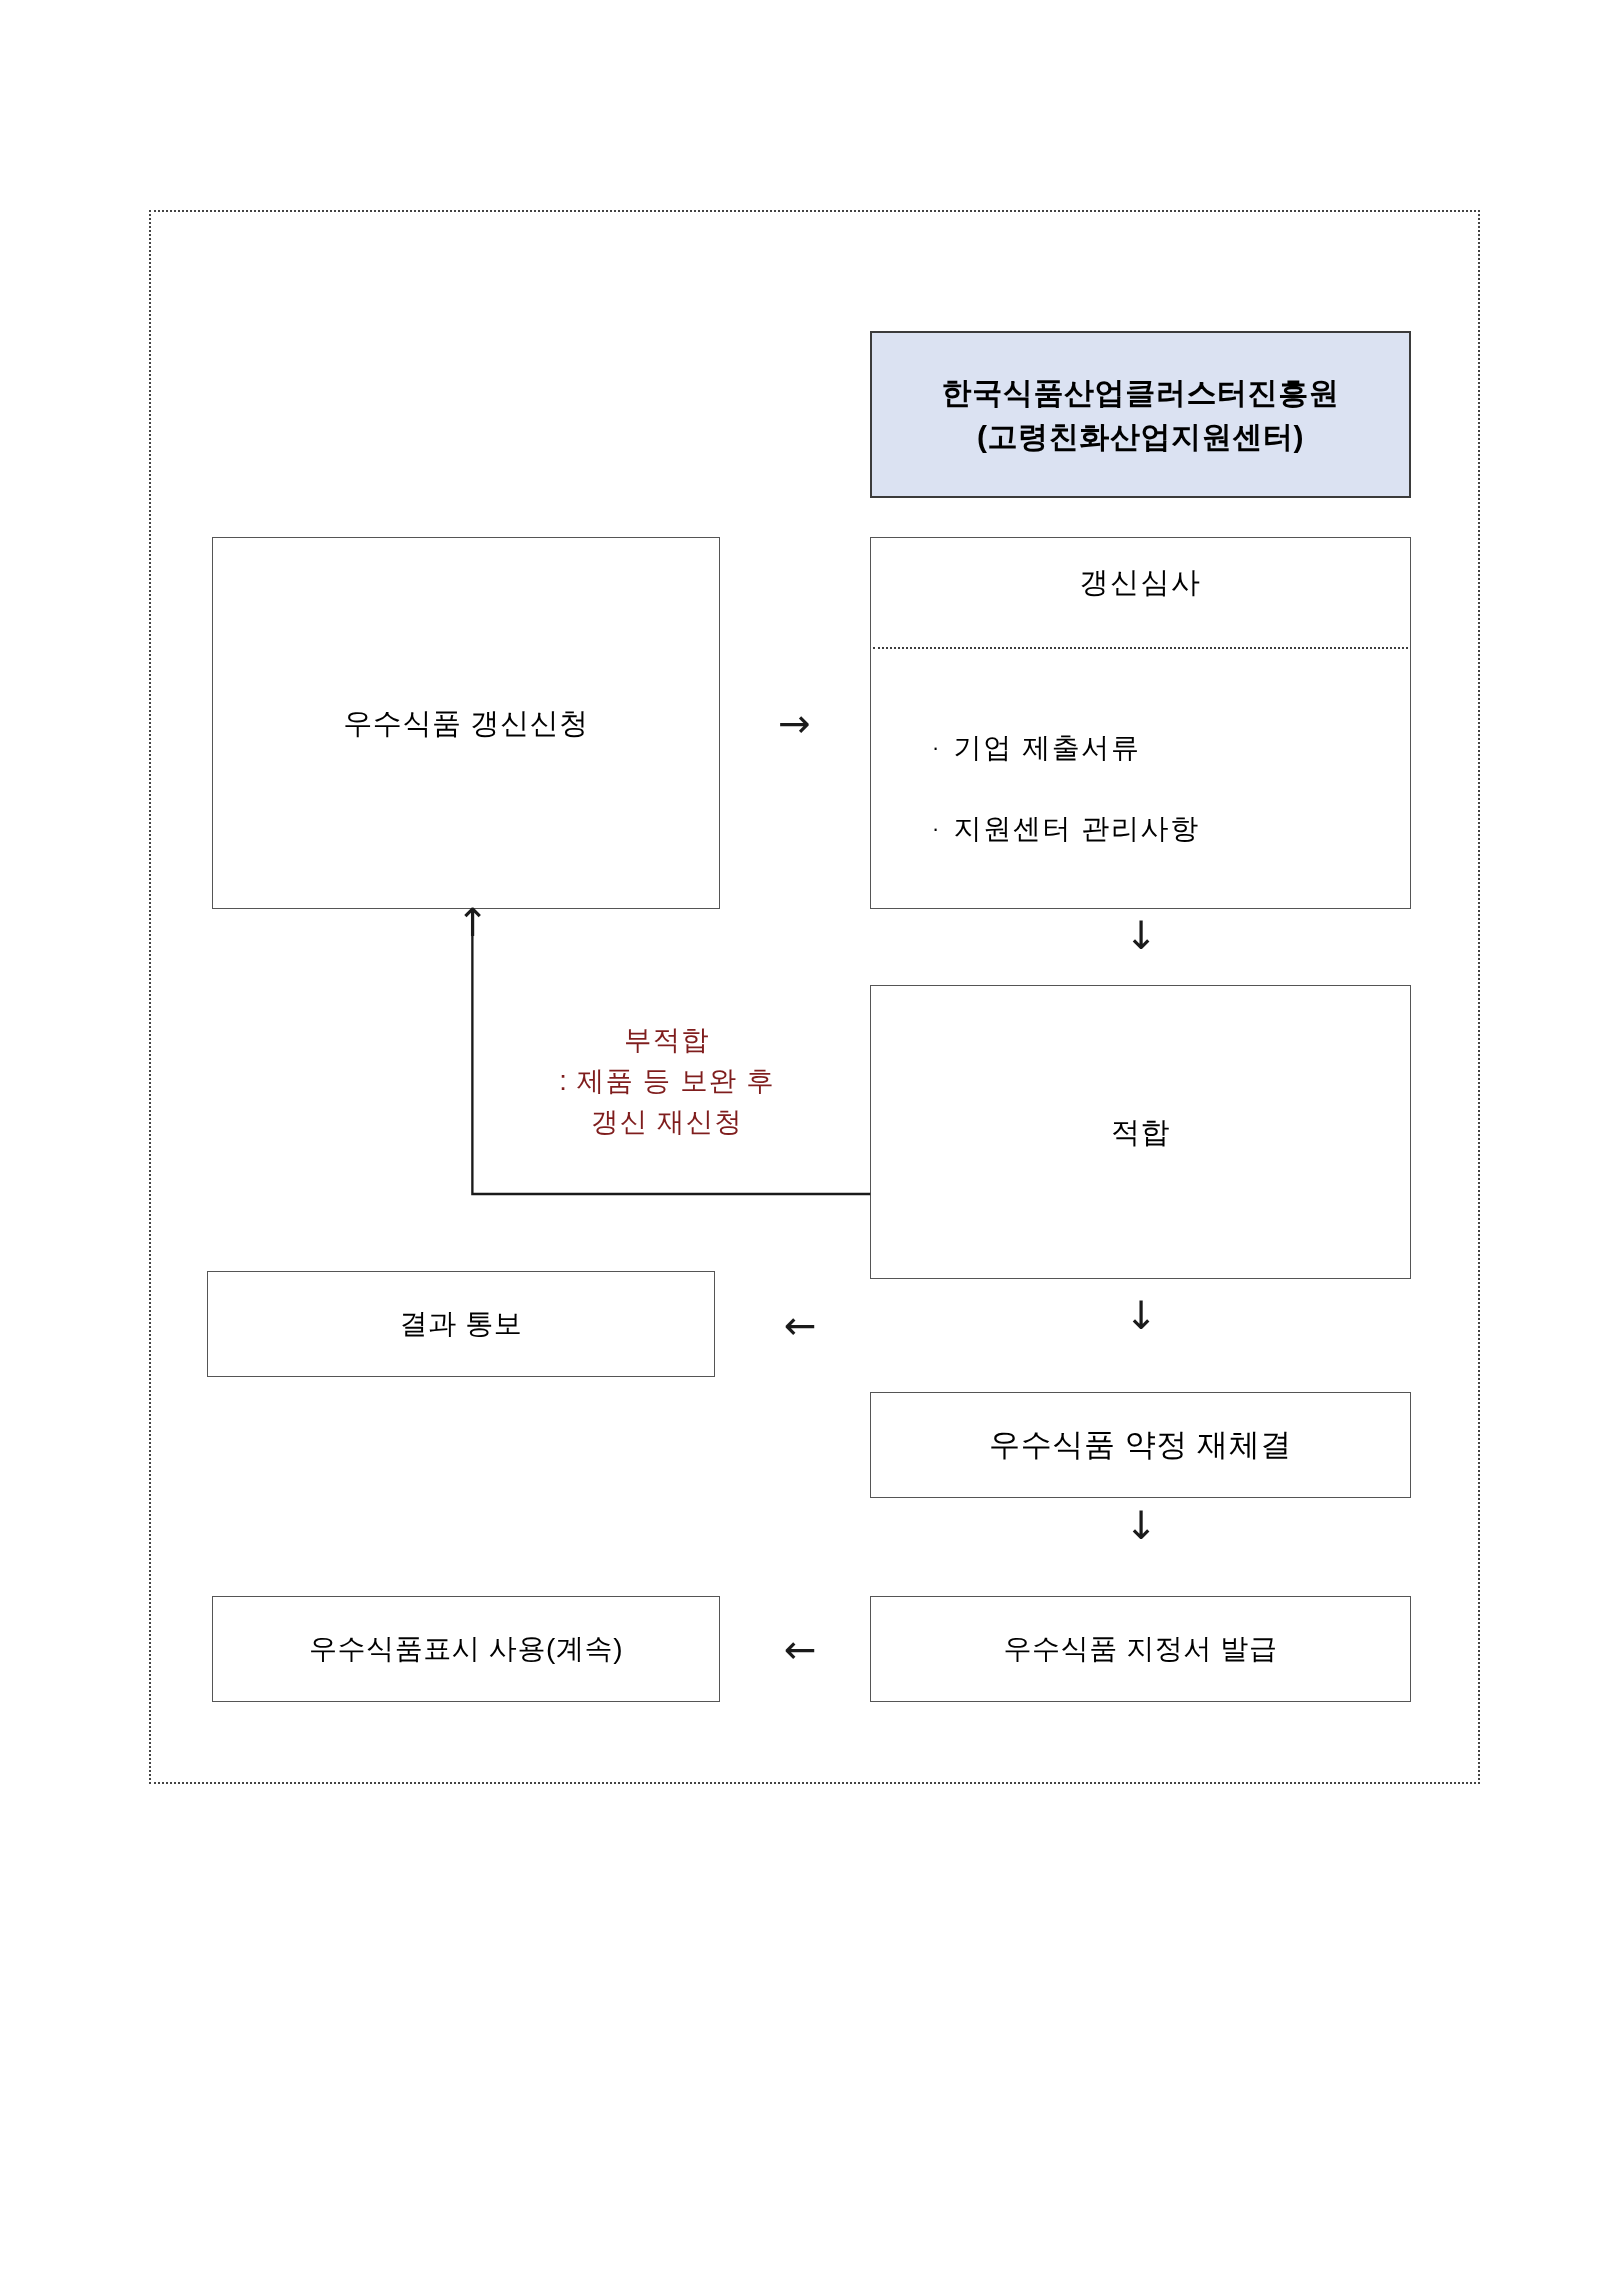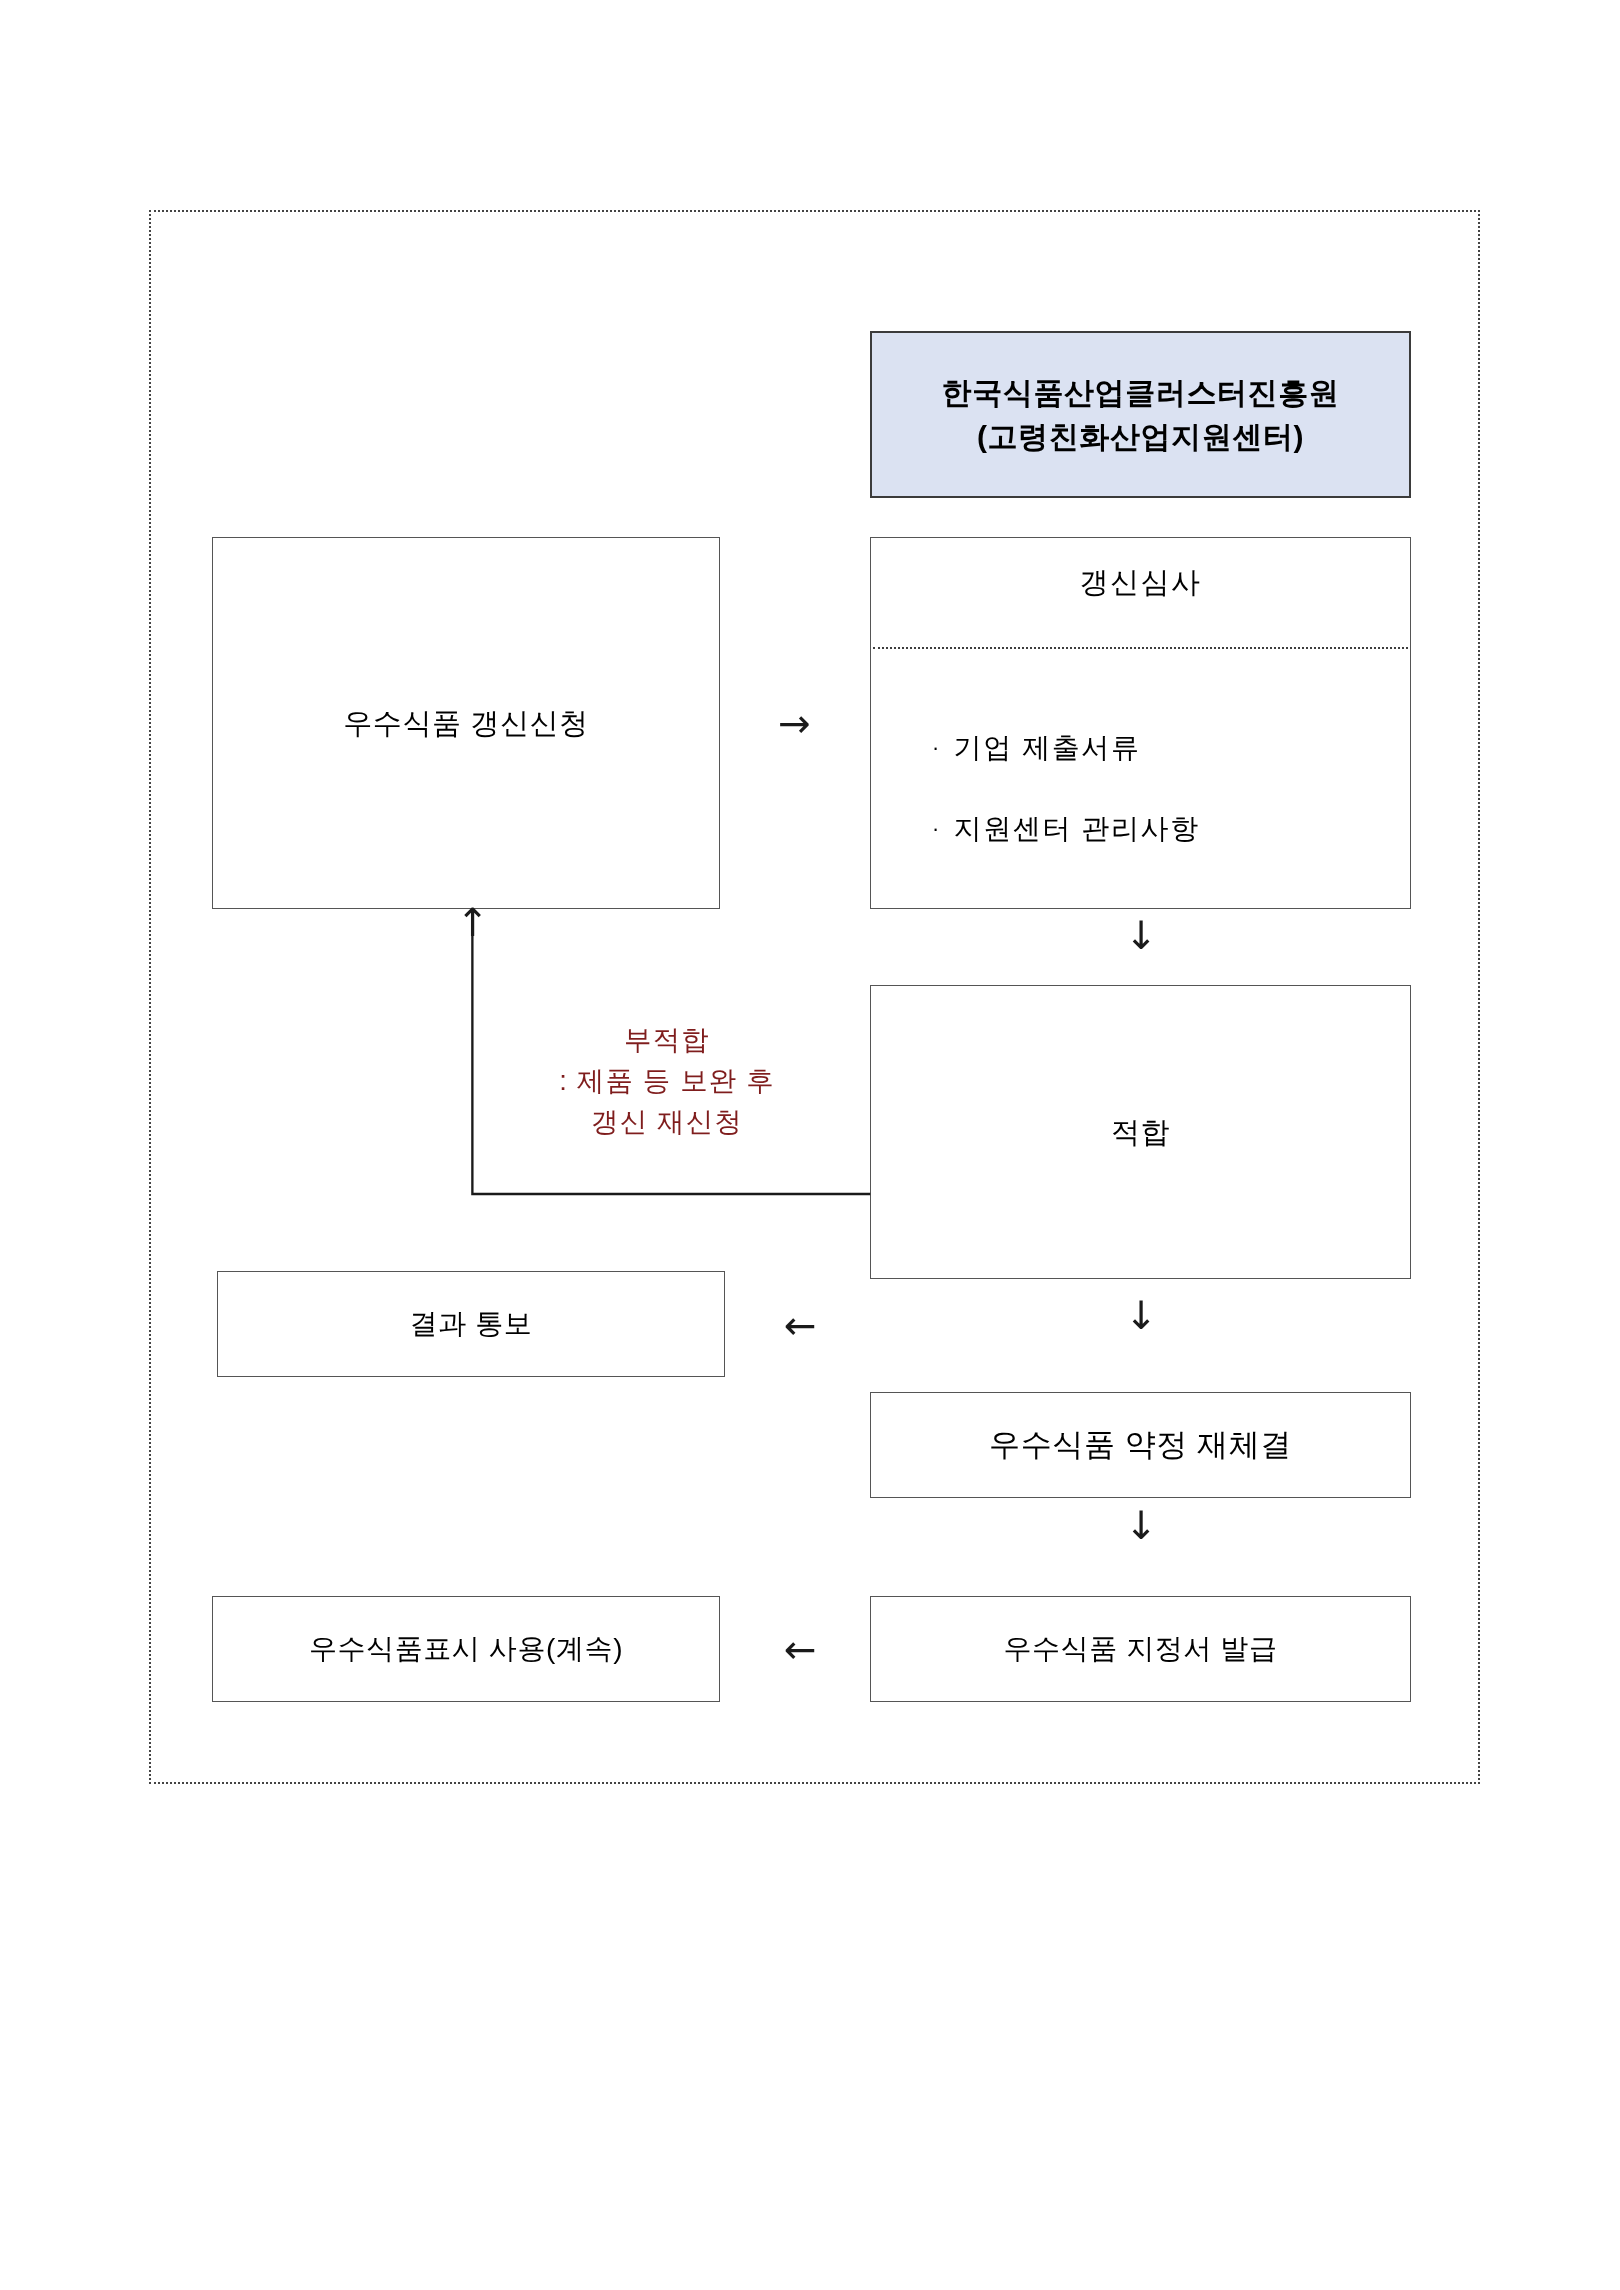--- a/index.html
+++ b/index.html
@@ -171,21 +171,21 @@
     <polyline points="888,1218 482,1218 482,952" fill="none" stroke="#1a1a1a" stroke-width="2.4"></polyline>
   </svg>
   <div class="arrow" style="left:443px; top:903px; width:59px; font-size:39px;">↑</div>
 
   <div id="loop-caption" style="left:510px; top:1019px; width:314px;">
     <span>부적합</span>
     <span>: 제품 등 보완 후</span>
     <span>갱신 재신청</span>
   </div>
 
-  <div class="node" style="left:217px; top:1271px; width:508px; height:106px; font-size:28px;">
+  <div class="node" style="left:207px; top:1271px; width:508px; height:106px; font-size:28px;">
     <span class="txt">결과 통보</span>
   </div>
 
   <div class="arrow h" style="left:751px; top:1306px; width:98px;">←</div>
 
   <div class="arrow v" style="left:1102px; top:1296px; width:78px;">↓</div>
 
   <div class="node" style="left:870px; top:1384px; width:541px; height:106px; font-size:31px;margin-top:8px;">
     <span class="txt">우수식품 약정 재체결</span>
   </div>

